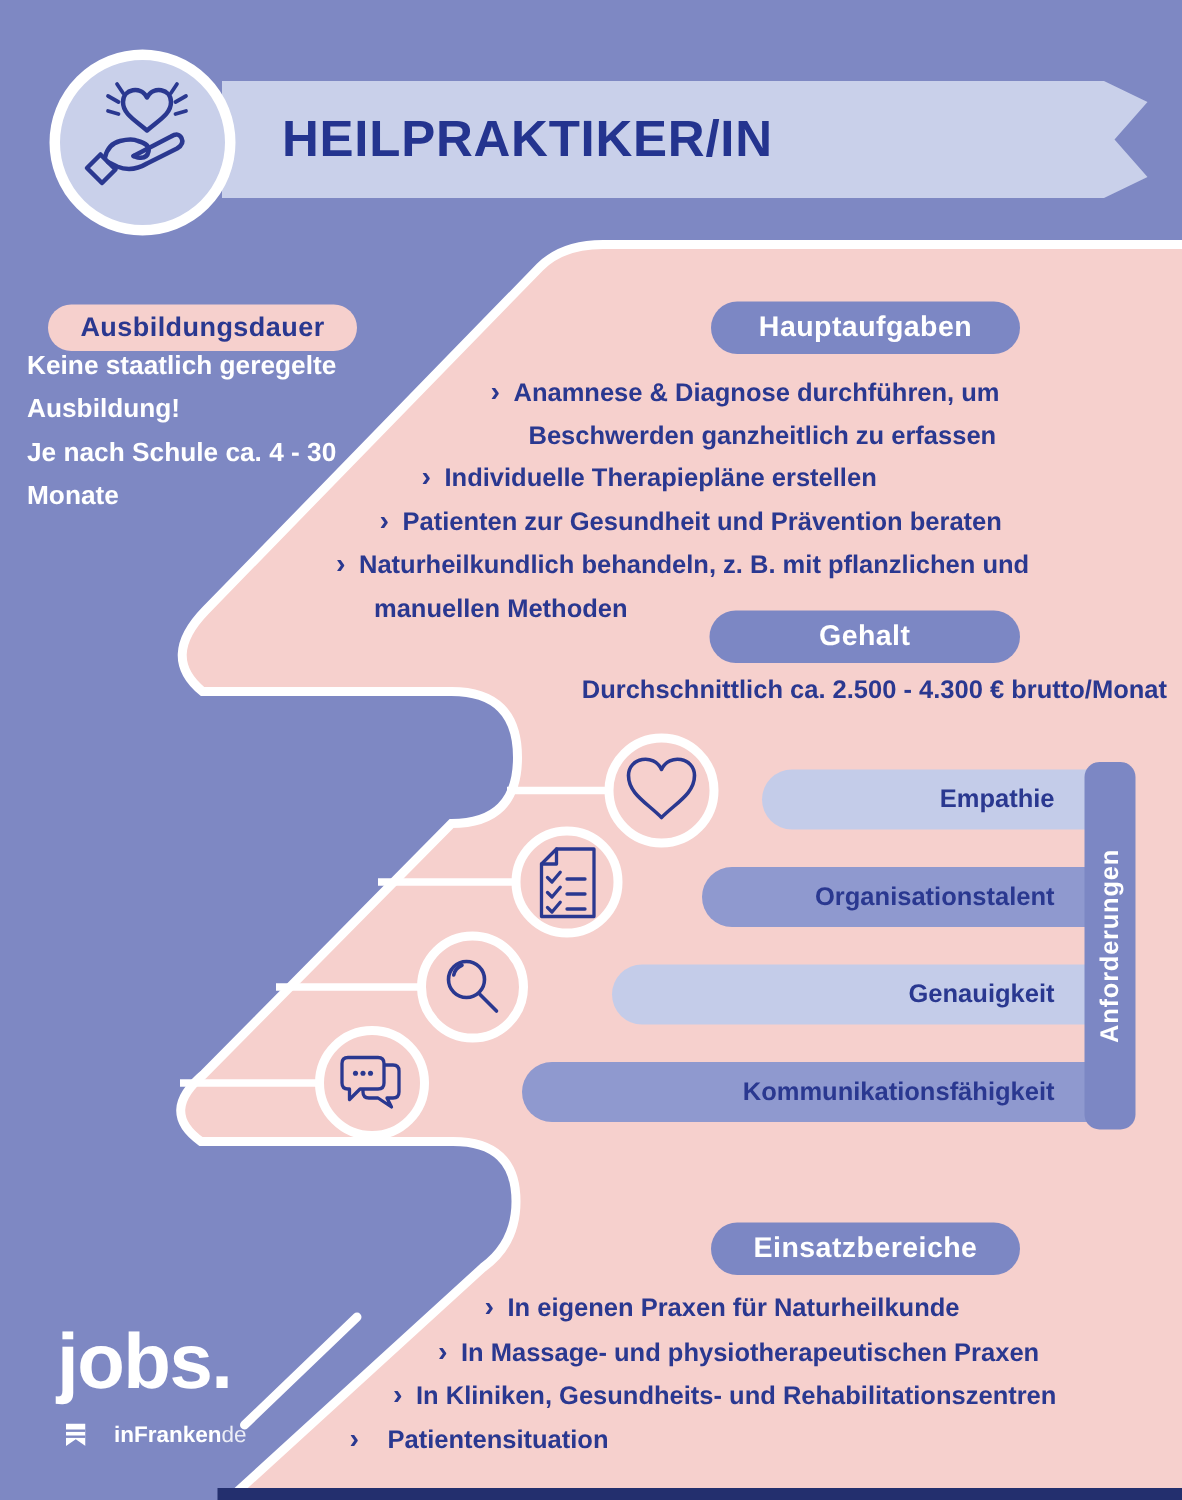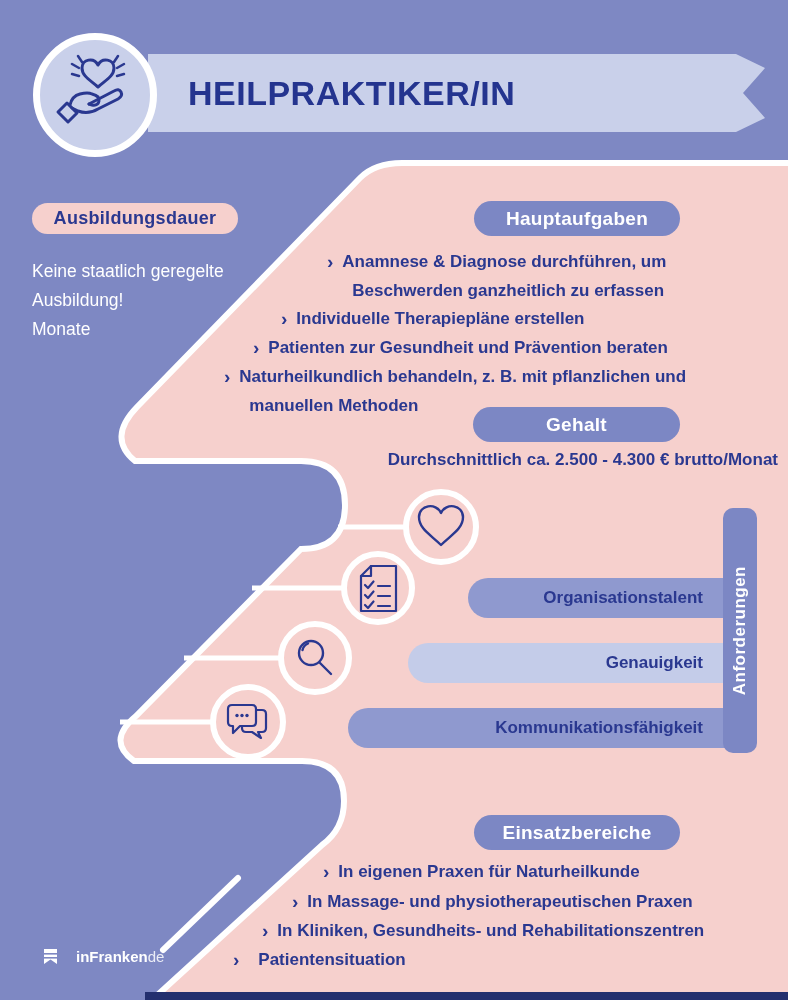--- a/index.html
+++ b/index.html
@@ -33,22 +33,22 @@
   .pos-gehalt{left:473px;top:391px;width:207px;}
   .pos-einsatz{left:474px;top:799px;width:206px;}
   .badge-pink{
     background:#f6d0cd;color:#2a3890;font-size:18px;
     height:31px;line-height:31px;border-radius:16px;
   }
   .pos-ausb{left:32px;top:187px;width:206px;}
 
   
   .edu-text{
-    position:absolute;left:32px;top:229px;color:#ffffff;
-    font-size:17.5px;font-weight:400;line-height:29px;margin-top:28px;
+    position:absolute;left:18px;top:229px;color:#ffffff;
+    font-size:17.5px;font-weight:700;line-height:29px;
   }
   .edu-text .ln{display:block;}
 
   
   .bullet{
     position:absolute;display:flex;gap:9px;color:#2a3890;
     font-size:17px;font-weight:600;line-height:29px;
   }
   .bullet .chev{font-size:19px;font-weight:800;line-height:29px;}
   .bullet .lines .ln{display:block;}
@@ -191,20 +191,21 @@
           <path d="M8 62 L17 53 L27 63 L18 72 Z"></path>
         </g>
       </g>
     </svg>
   </div>
 
   <div class="badge badge-pink pos-ausb">Ausbildungsdauer</div>
   <div class="edu-text">
     <span class="ln">Keine staatlich geregelte</span>
     <span class="ln">Ausbildung!</span>
+    <span class="ln">Je nach Schule ca. 4 - 30</span>
     <span class="ln">Monate</span>
   </div>
 
   <div class="badge pos-haupt">Hauptaufgaben</div>
   <div class="bullet t1">
     <span class="chev">›</span>
     <span class="lines">
         <span class="ln">Anamnese &amp; Diagnose durchführen, um</span>
         <span class="ln l2">Beschwerden ganzheitlich zu erfassen</span>
       </span>
@@ -225,20 +226,21 @@
     <span class="chev">›</span>
     <span class="lines">
         <span class="ln">Naturheilkundlich behandeln, z. B. mit pflanzlichen und</span>
         <span class="ln l2">manuellen Methoden</span>
       </span>
   </div>
 
   <div class="badge pos-gehalt">Gehalt</div>
   <div class="salary">Durchschnittlich ca. 2.500 - 4.300 € brutto/Monat</div>
 
+  <div class="pill pill-light p1">Empathie</div>
   <div class="pill pill-mid p2">Organisationstalent</div>
   <div class="pill pill-mid p4">Kommunikationsfähigkeit</div>
   <div class="pill pill-light p3">Genauigkeit</div>
   <div class="req-bar">
     <span>Anforderungen</span>
   </div>
 
   <div class="badge pos-einsatz">Einsatzbereiche</div>
   <div class="bullet e1">
     <span class="chev">›</span>
@@ -258,20 +260,21 @@
         <span class="ln">In Kliniken, Gesundheits- und Rehabilitationszentren</span>
       </span>
   </div>
   <div class="bullet e4">
     <span class="chev">›</span>
     <span class="lines">
         <span class="ln l2">Patientensituation</span>
       </span>
   </div>
 
+  <div class="jobs-word">jobs.</div>
   <div class="site-row">
     <svg width="13" height="15" viewBox="0 0 13 15">
       <path d="M0 0 H13 V15 L6.5 10.5 L0 15 Z" fill="#ffffff"></path>
       <rect x="0" y="4" width="13" height="1.6" fill="#7e88c3"></rect>
       <rect x="0" y="8" width="13" height="1.6" fill="#7e88c3"></rect>
     </svg>
     <span><span class="site-bold">inFranken</span><span class="site-tld">de</span></span>
   </div>
 
 </div>

